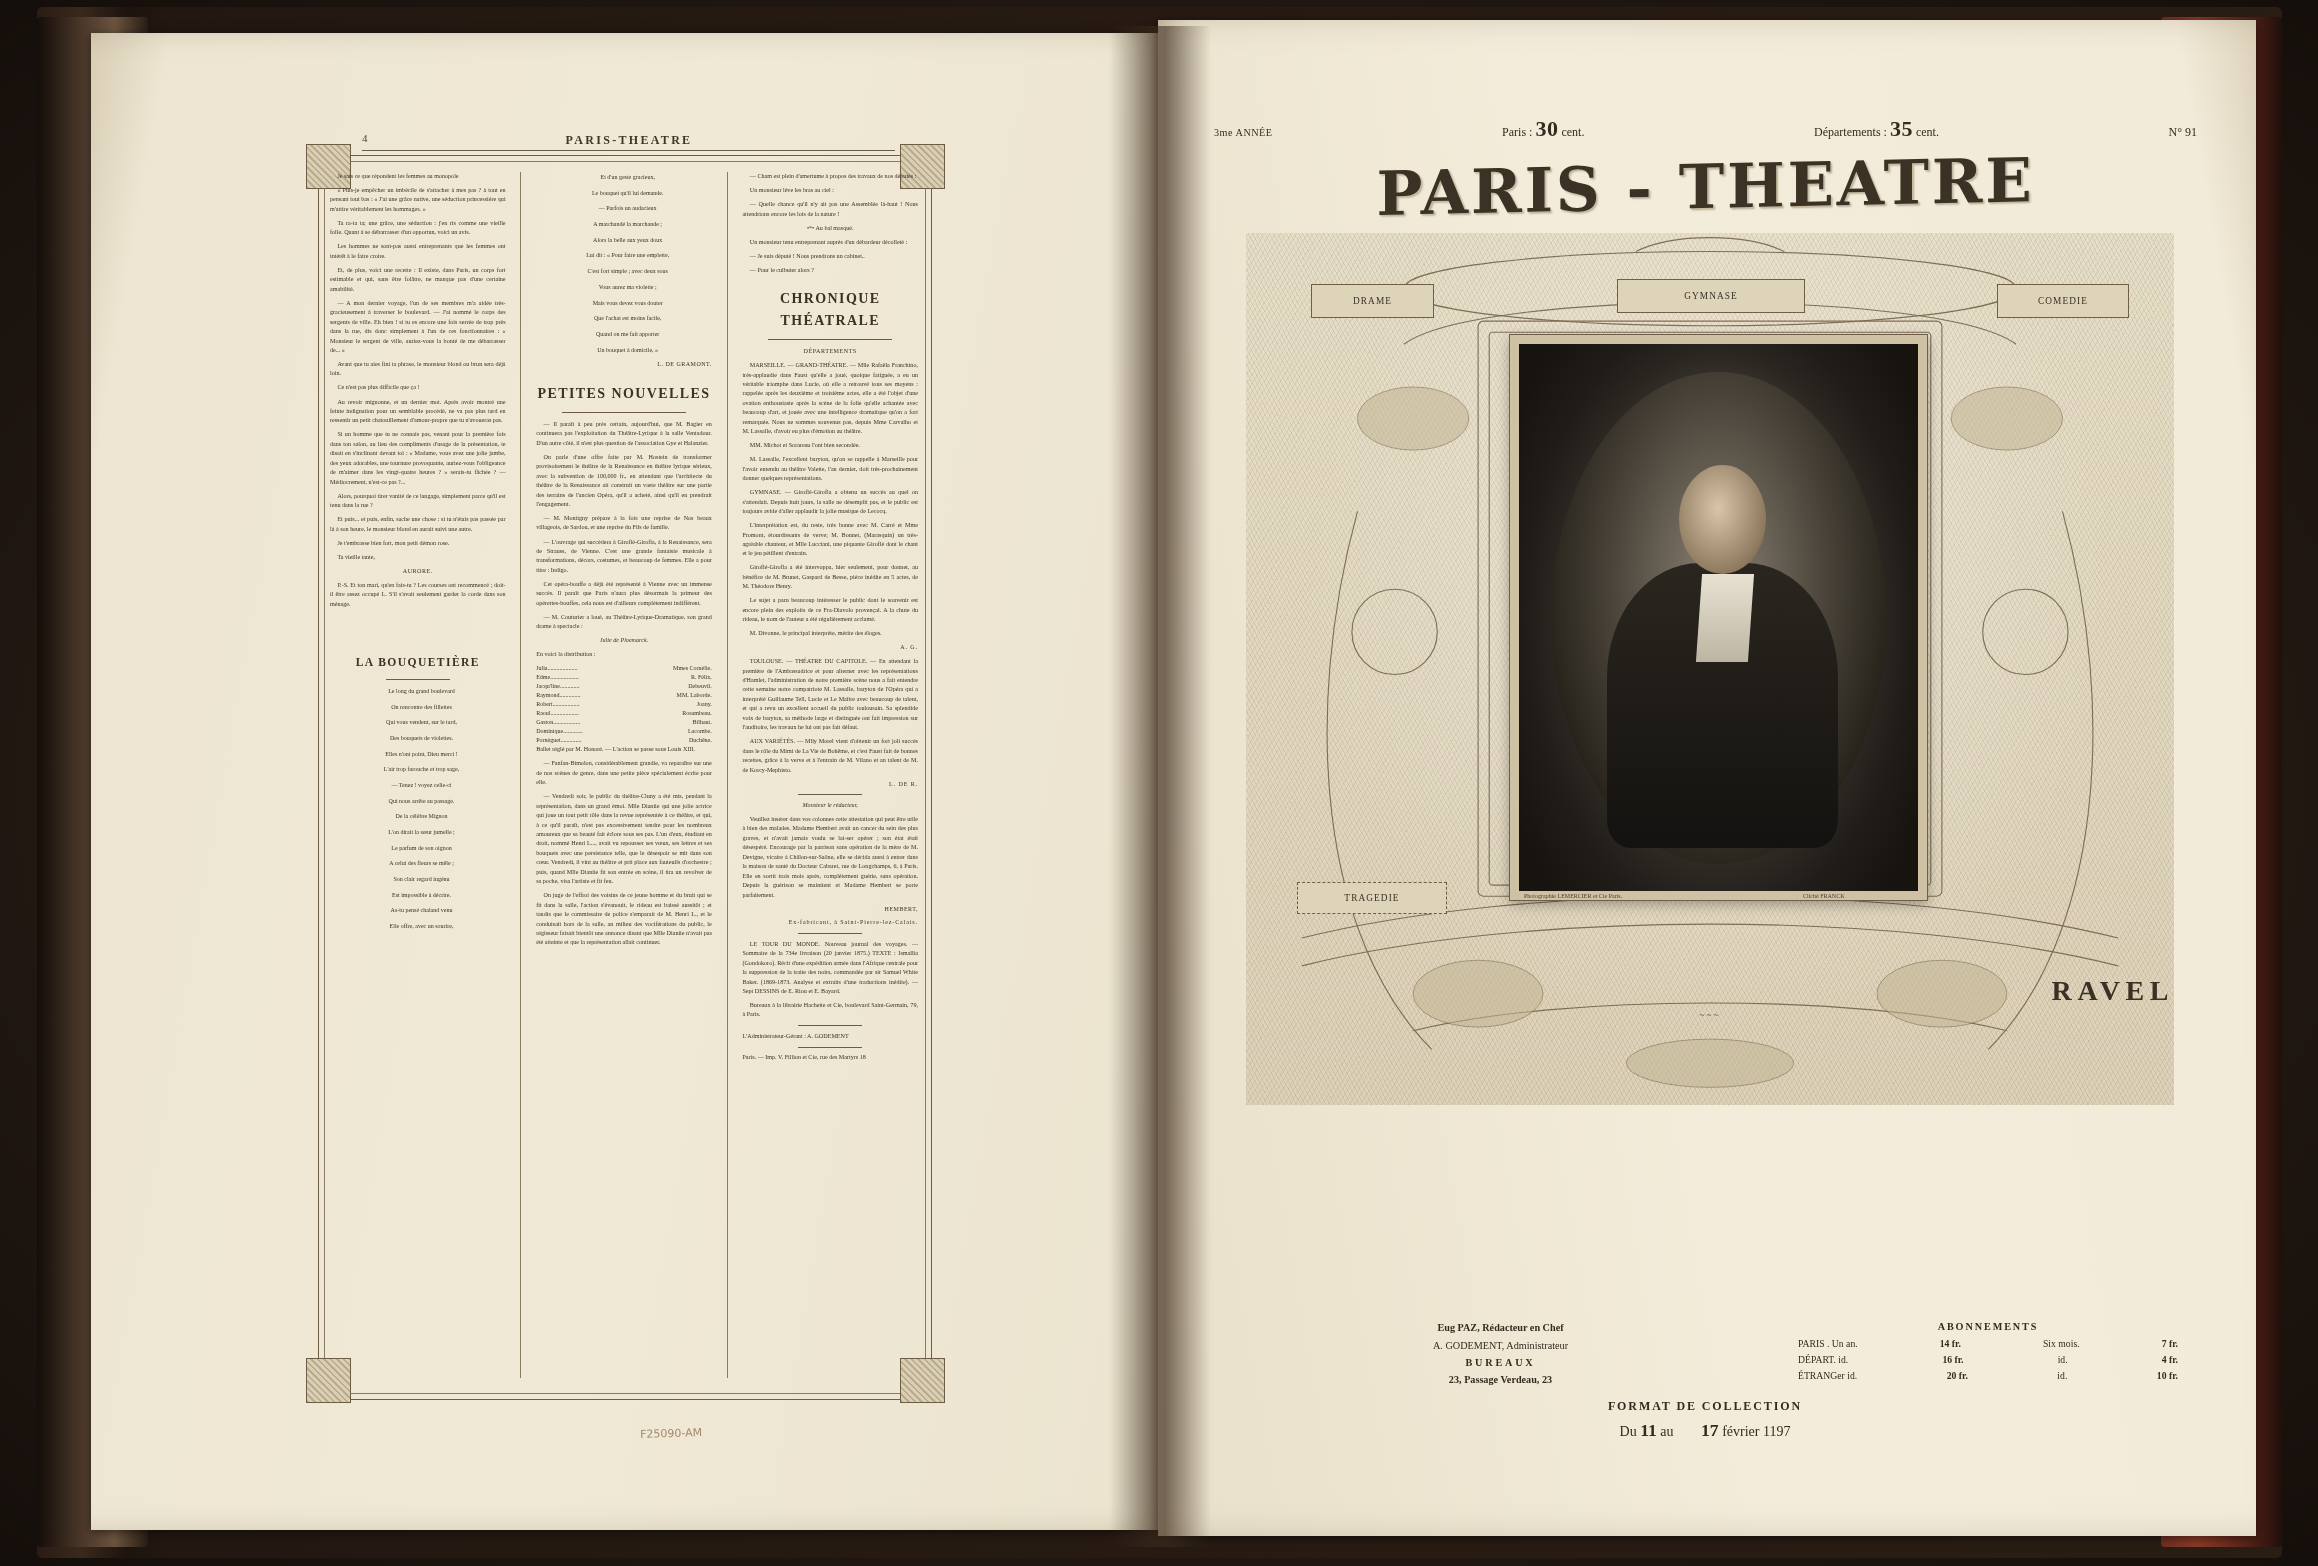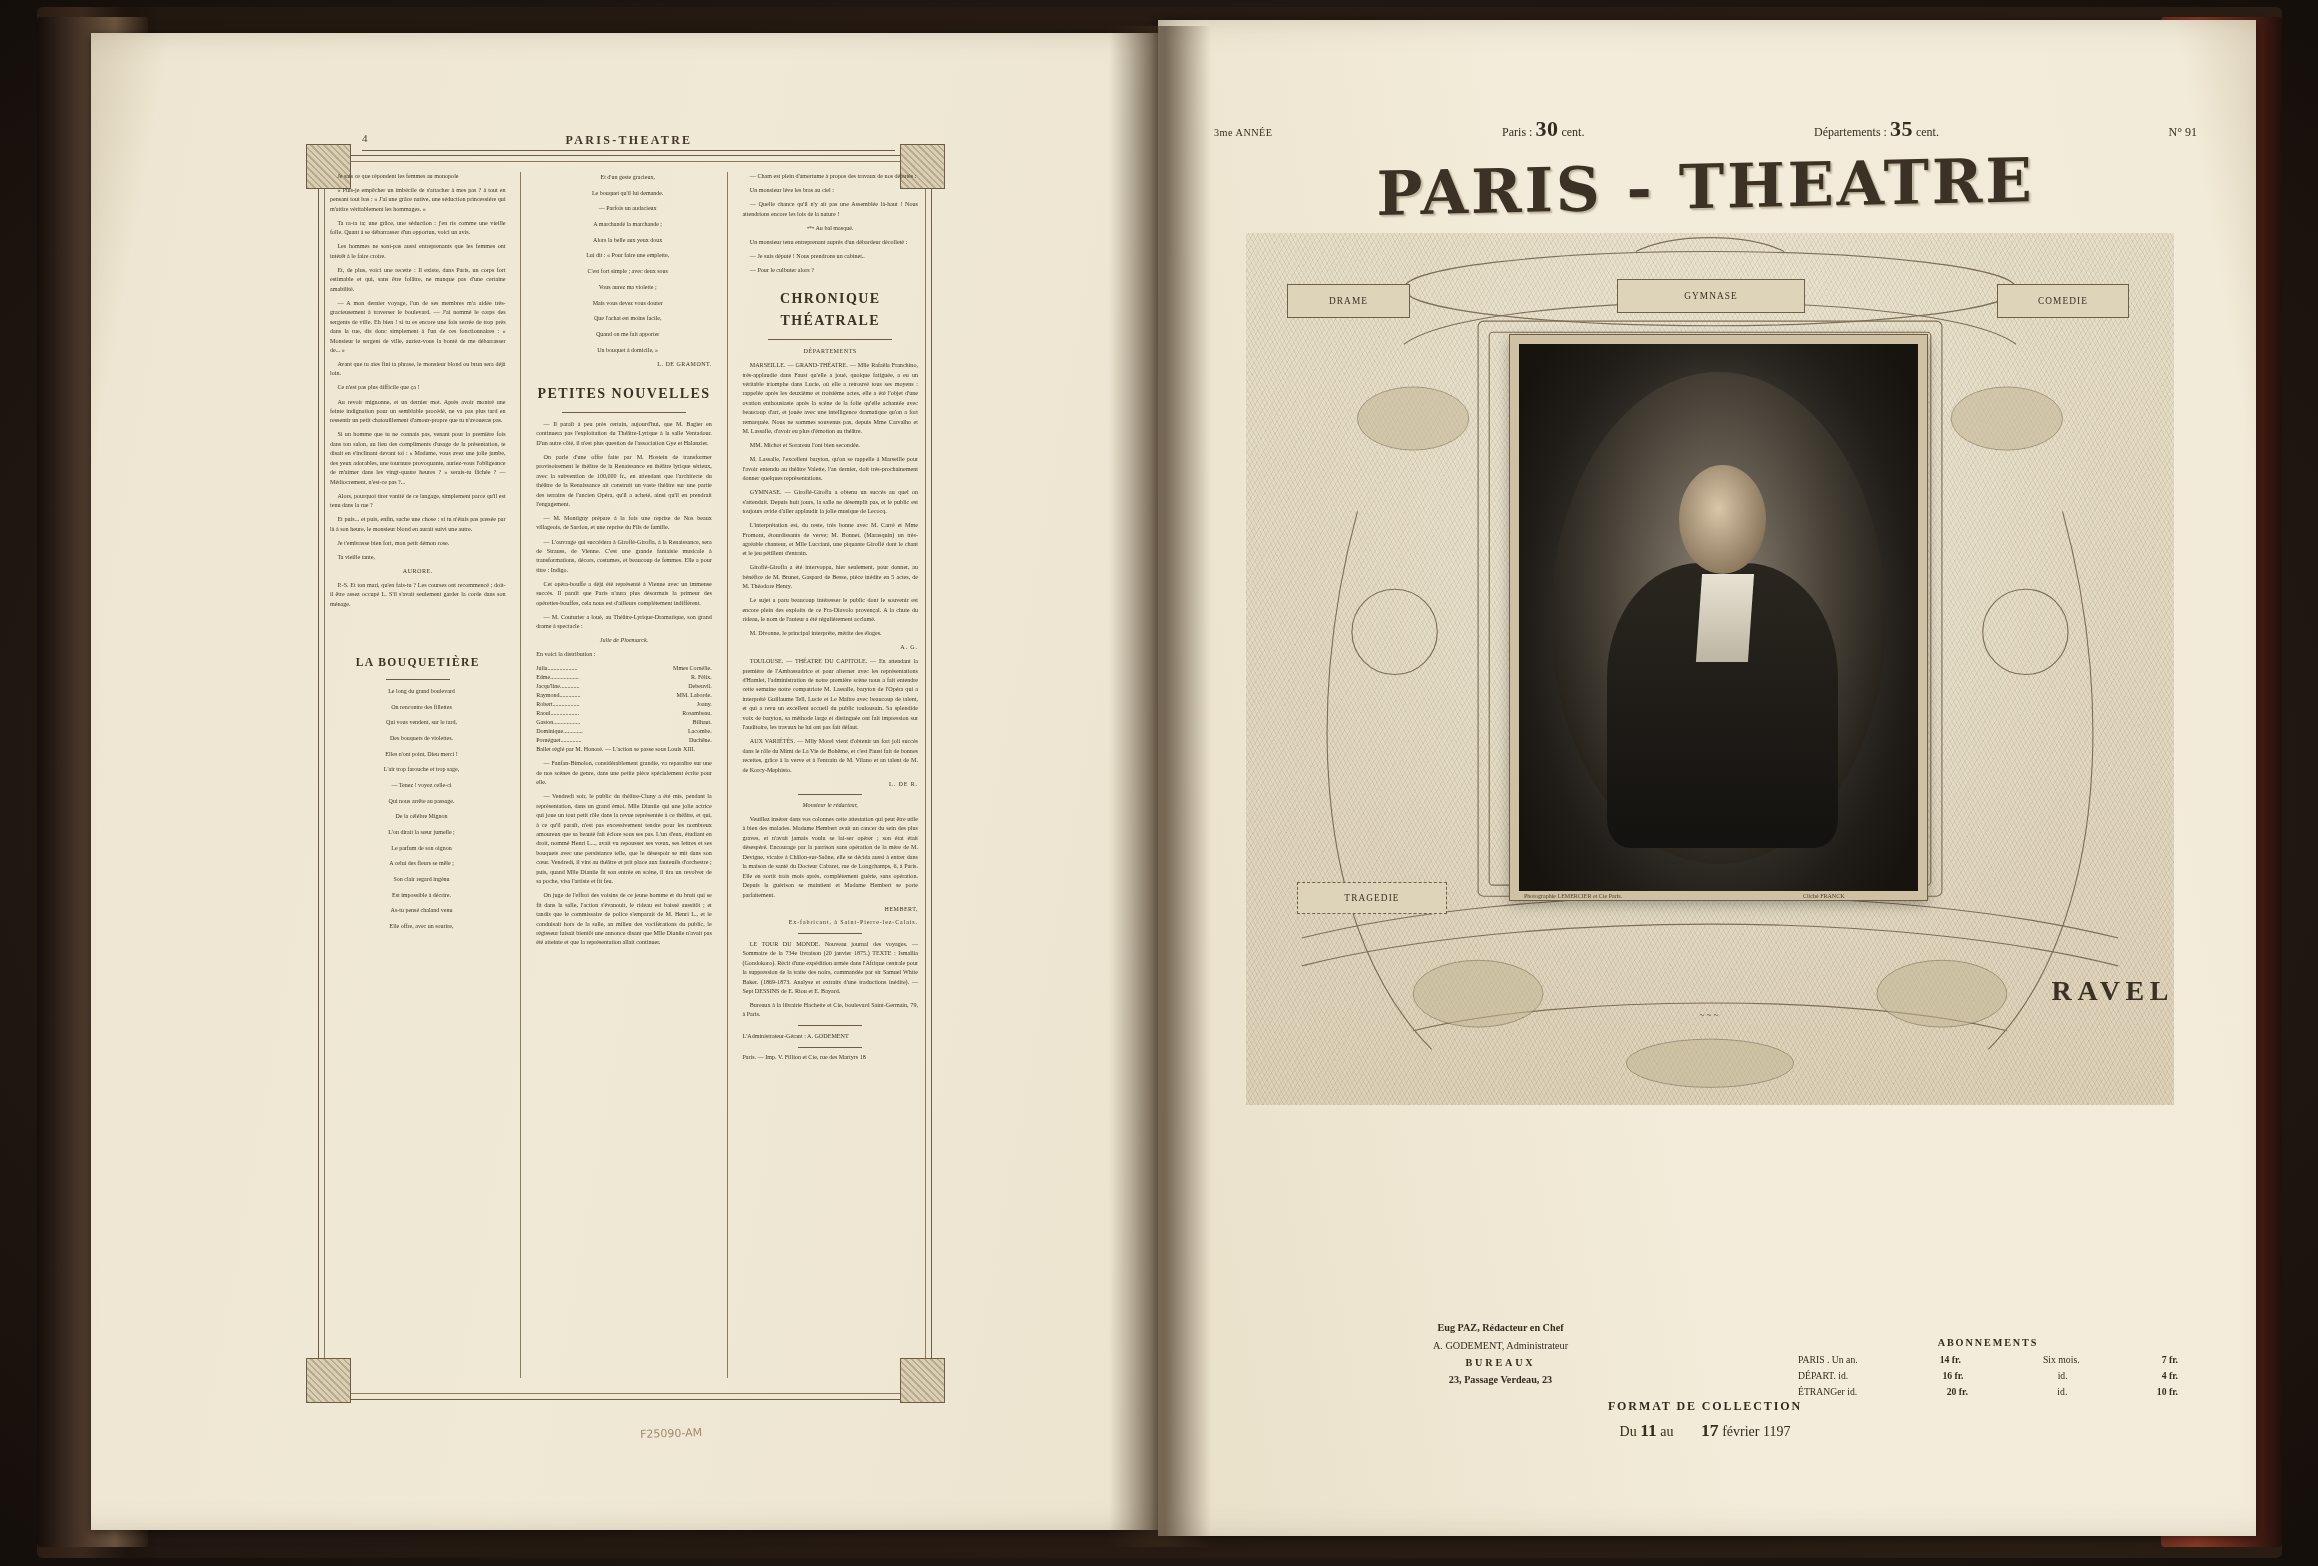--- a/index.html
+++ b/index.html
@@ -102,21 +102,21 @@
   .photo .shirt{position:absolute;left:45%;top:42%;width:13%;height:16%;
     background:linear-gradient(180deg,#e8e2d3,#bdb5a2);transform:skewX(-4deg);}
   .cap-left{position:absolute;left:278px;top:660px;font-size:6px;color:#4a4132;}
   .cap-right{position:absolute;left:557px;top:660px;font-size:6px;color:#4a4132;}
   .ravel{position:absolute;left:0;top:742px;width:928px;text-align:right;
     font-size:28px;letter-spacing:5.6px;color:#3a3125;font-weight:bold;}
   .ravel-sub{position:absolute;left:0;top:777px;width:928px;text-align:center;font-size:9.3px;color:#5a4e3c;letter-spacing:1.9px;}
 
   .rp-foot{position:absolute;left:83px;top:1299px;width:937px;font-size:10.2px;color:#332b1f;}
   .foot-left{position:absolute;left:0;top:0;width:519px;text-align:center;line-height:1.7;}
-  .foot-right{position:absolute;left:557px;top:0;width:380px;text-align:center;line-height:1.65;margin-top:16px;}
+  .foot-right{position:absolute;left:557px;top:0;width:380px;text-align:center;line-height:1.65;}
   .foot-right .row{display:flex;justify-content:space-between;font-size:9.7px;}
   .foot-center{position:absolute;left:121px;top:80px;width:686px;text-align:center;}
   .pencil{position:absolute;left:640px;top:1427px;font-size:11px;color:#8a6a4a;
     font-family:"DejaVu Sans",sans-serif;transform:rotate(-2deg);opacity:.75;}
   .b{font-weight:bold;}
 </style>
 </head>
 <body>
 
 <div class="scene">
@@ -330,21 +330,21 @@
           </g>
           <g fill="#c3b694" opacity=".55" stroke="#6d5d45" stroke-width="1">
             <ellipse cx="180" cy="200" rx="60" ry="34"></ellipse>
             <ellipse cx="820" cy="200" rx="60" ry="34"></ellipse>
             <ellipse cx="250" cy="820" rx="70" ry="36"></ellipse>
             <ellipse cx="750" cy="820" rx="70" ry="36"></ellipse>
             <ellipse cx="500" cy="895" rx="90" ry="26"></ellipse>
           </g>
         </svg>
 
-        <div class="plaque" style="left:41px;top:51px;width:121px;height:32px;">DRAME</div>
+        <div class="plaque" style="left:65px;top:51px;width:121px;height:32px;">DRAME</div>
         <div class="plaque" style="left:371px;top:46px;width:186px;height:32px;">GYMNASE</div>
         <div class="plaque" style="left:751px;top:51px;width:130px;height:32px;">COMEDIE</div>
         <div class="plaque" style="left:51px;top:649px;width:148px;height:30px;border-style:dashed;">TRAGEDIE</div>
 
         <div class="photo-frame">
           <div class="photo">
             <div class="oval"></div>
             <div class="torso"></div>
             <div class="shirt"></div>
             <div class="head"></div>

